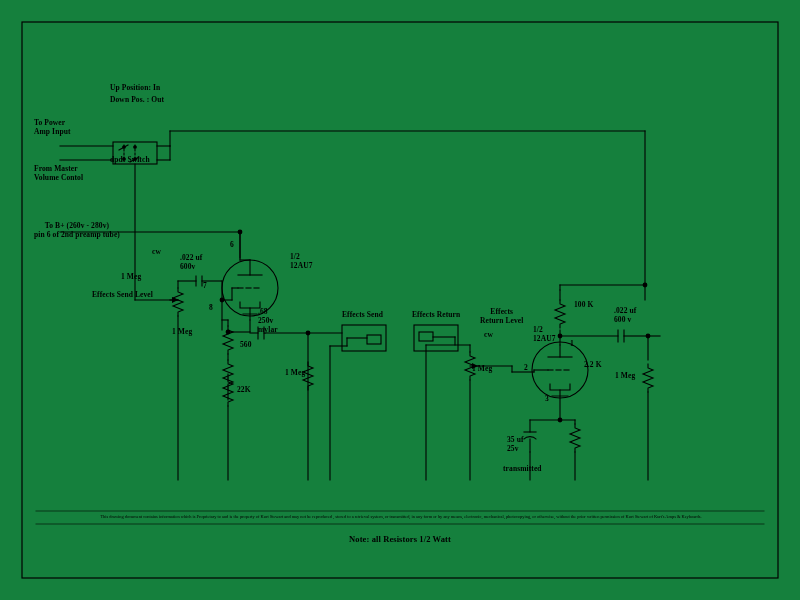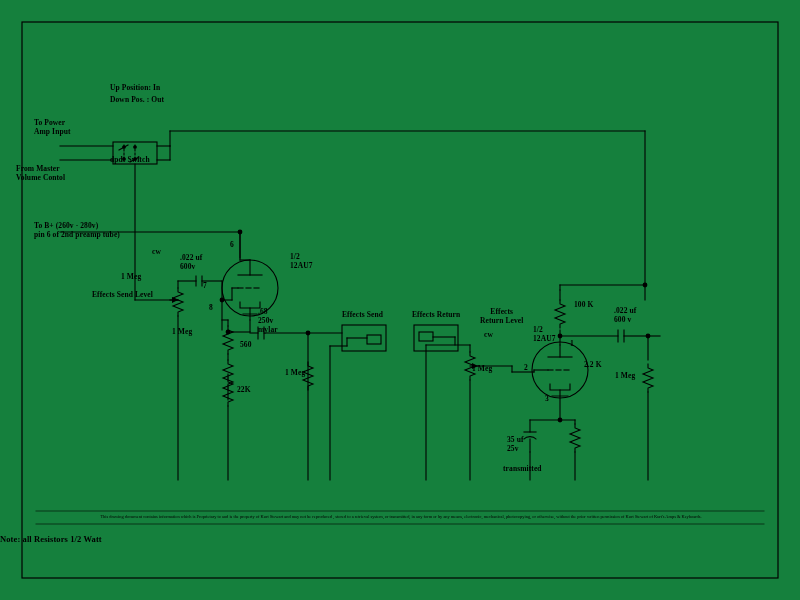--- a/index.html
+++ b/index.html
@@ -231,24 +231,24 @@
 
     </g>
   </svg>
 
   <div class="lbl bold" style="left:110px; top:83px;">Up Position: In</div>
   <div class="lbl bold" style="left:110px; top:95px;">Down Pos. : Out</div>
   <div class="lbl bold" style="left:110px; top:111px;margin-top:44px;">dpdt Switch</div>
 
   <div class="lbl bold" style="left:34px; top:118px;">To Power
 Amp Input</div>
-  <div class="lbl bold" style="left:16px; top:164px;">From Master
+  <div class="lbl bold" style="left:34px; top:164px;">From Master
 Volume Contol</div>
 
-  <div class="lbl bold" style="left:34px; top:221px;">To B+ (260v - 280v)
+  <div class="lbl bold" style="left:34px; top:221px;text-align:center;">To B+ (260v - 280v)
 pin 6 of 2nd preamp tube)</div>
 
   <div class="lbl bold" style="left:152px; top:247px;">cw</div>
   <div class="lbl bold" style="left:92px; top:290px;">Effects Send Level</div>
   <div class="lbl bold" style="left:121px; top:272px;">1 Meg</div>
 
   <div class="lbl bold" style="left:180px; top:253px;">.022 uf
 600v</div>
 
   <div class="lbl bold" style="left:172px; top:327px;">1 Meg</div>
@@ -285,15 +285,15 @@
   <div class="lbl bold" style="left:545px; top:394px;">3</div>
 
   <div class="lbl bold" style="left:507px; top:435px;">35 uf
 25v</div>
   <div class="lbl bold" style="left:503px; top:464px;">transmitted</div>
   <div class="lbl bold" style="left:584px; top:352px;margin-top:8px;">2.2 K</div>
 
   <div class="lbl bold" style="left:615px; top:371px;">1 Meg</div>
 
   <div class="lbl tiny" style="left:40px; top:514px; width:722px; text-align:center;">This drawing document contains information which is Proprietary to and is the property of Kurt Stewart and may not be reproduced , stored to a retrieval system, or transmitted, in any form or by any means, electronic, mechanical, photocopying, or otherwise, without the prior written permission of Kurt Stewart of Kurt's Amps &amp; Keyboards.</div>
-  <div class="lbl note" style="left:0px; top:534px; width:800px; text-align:left;">Note: all Resistors 1/2 Watt</div>
+  <div class="lbl note" style="left:0px; top:534px; width:800px; text-align:center;">Note: all Resistors 1/2 Watt</div>
 
 </div>
 
 </body></html>

